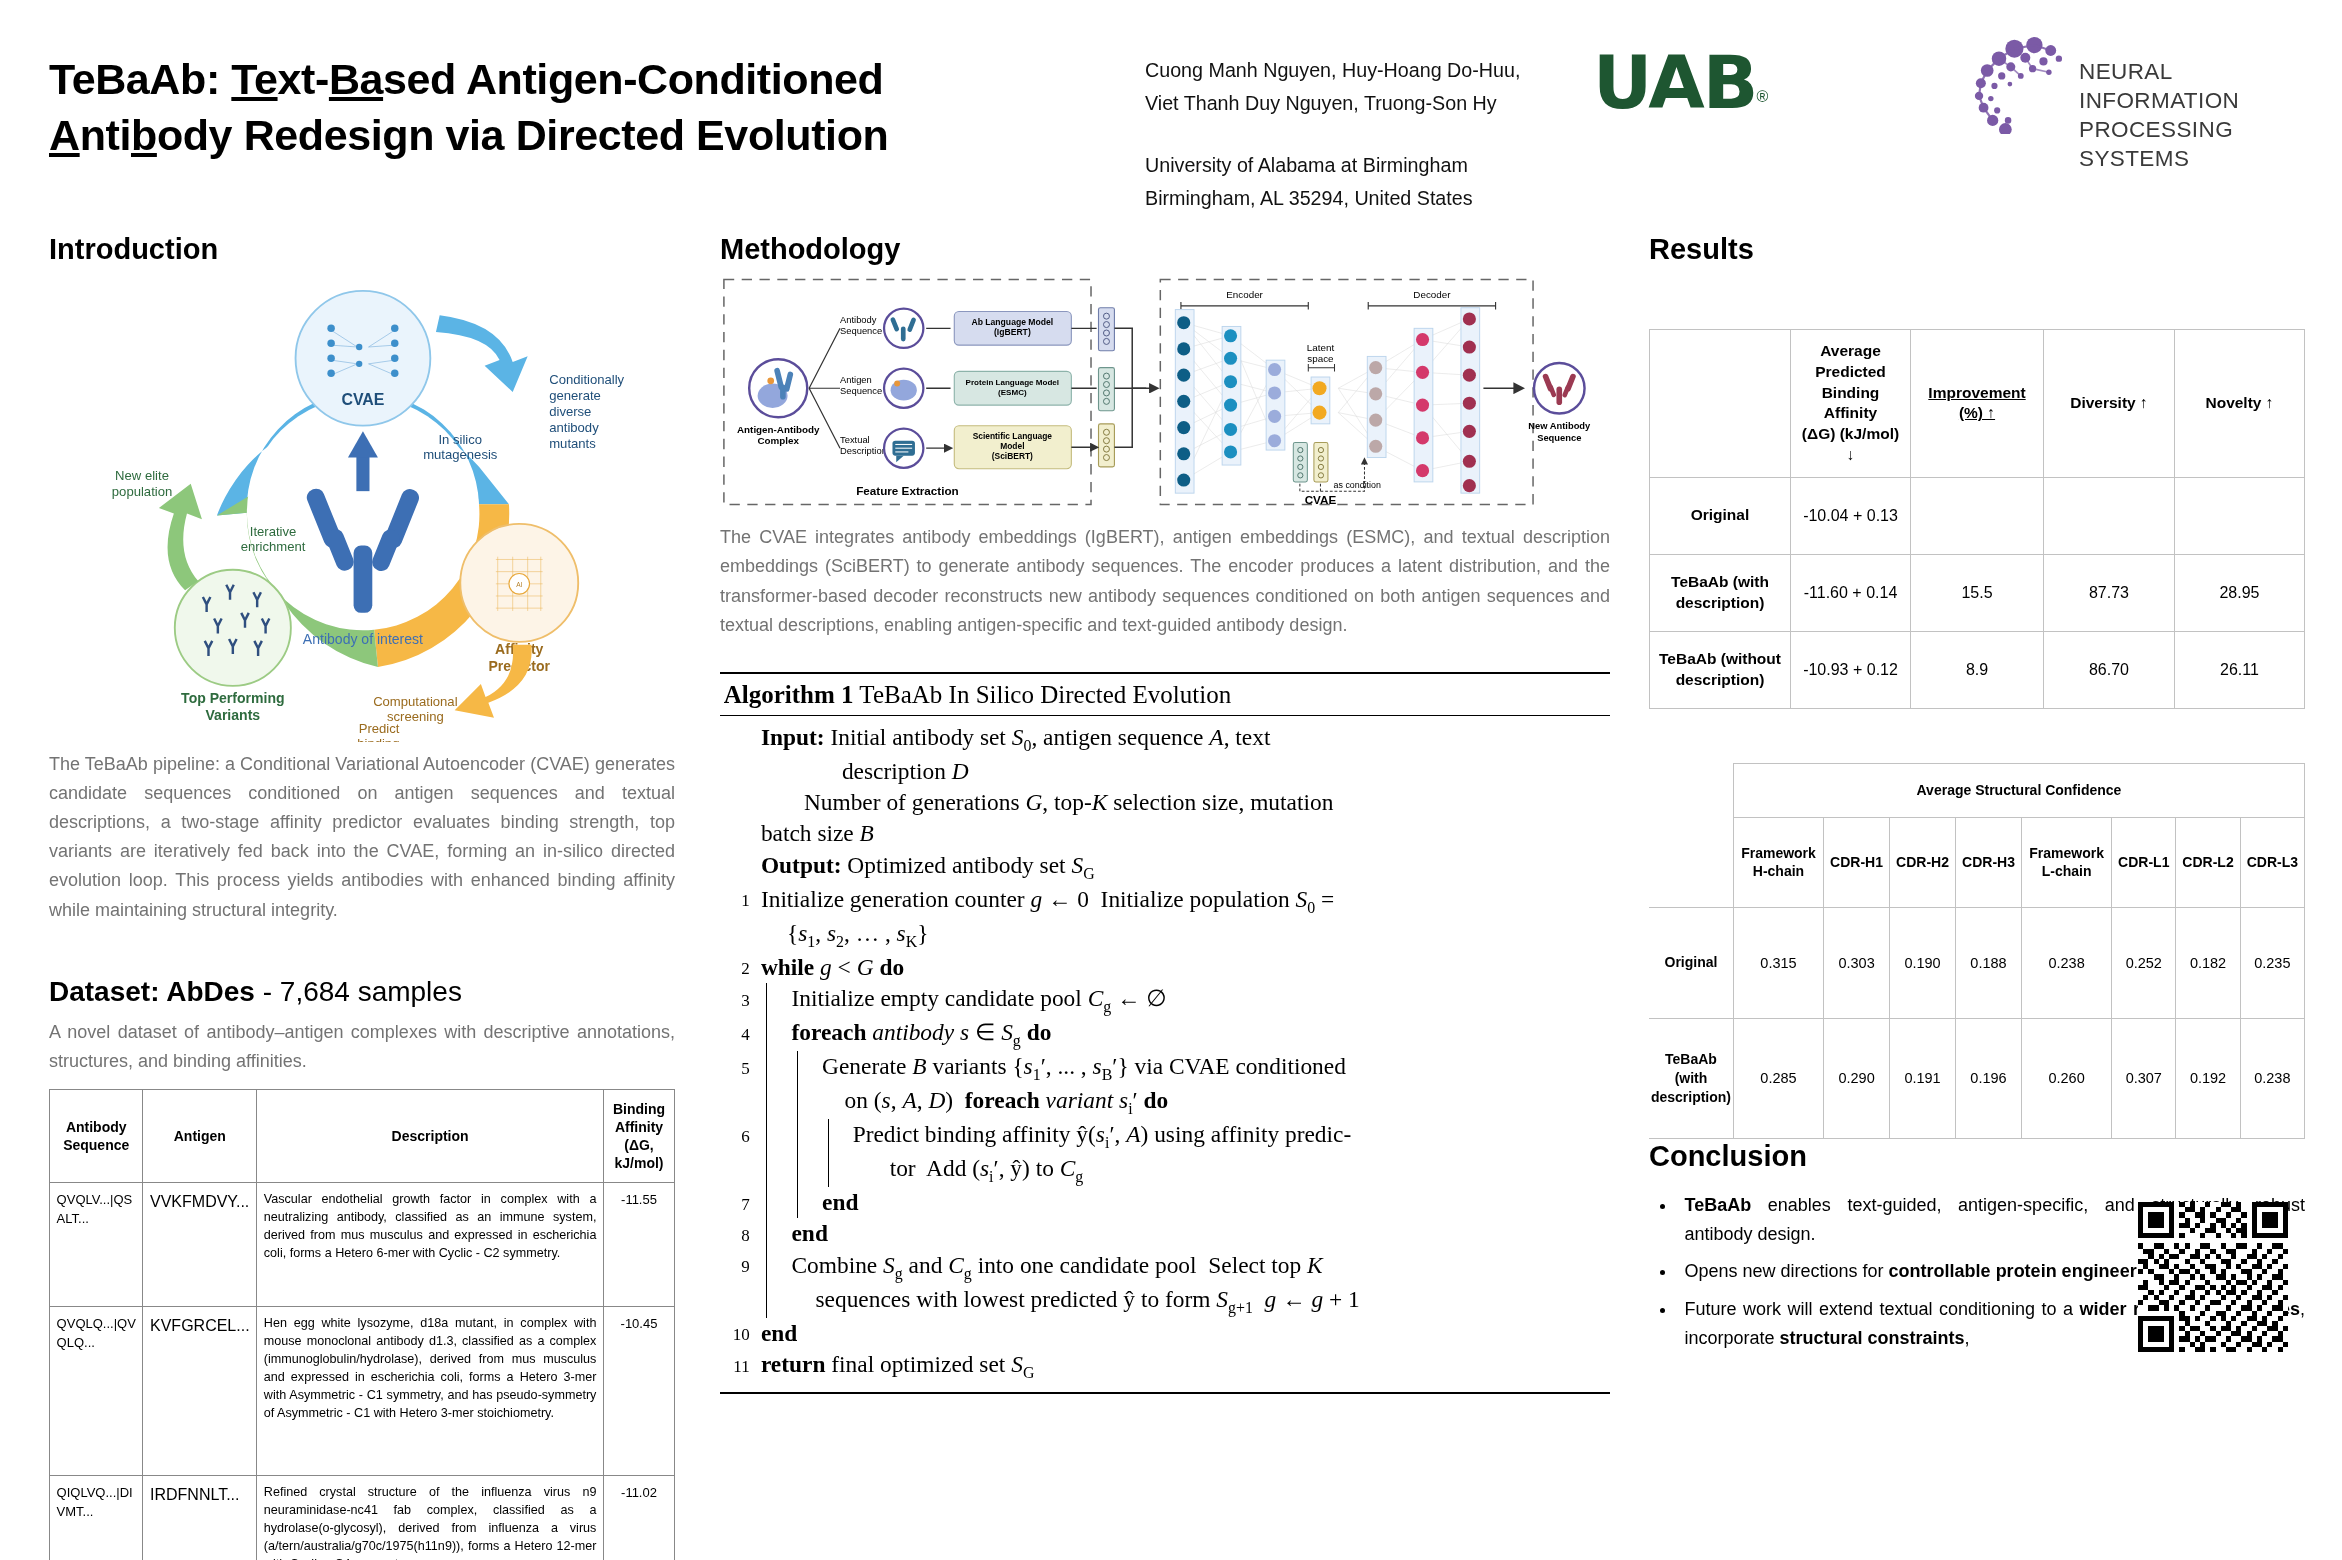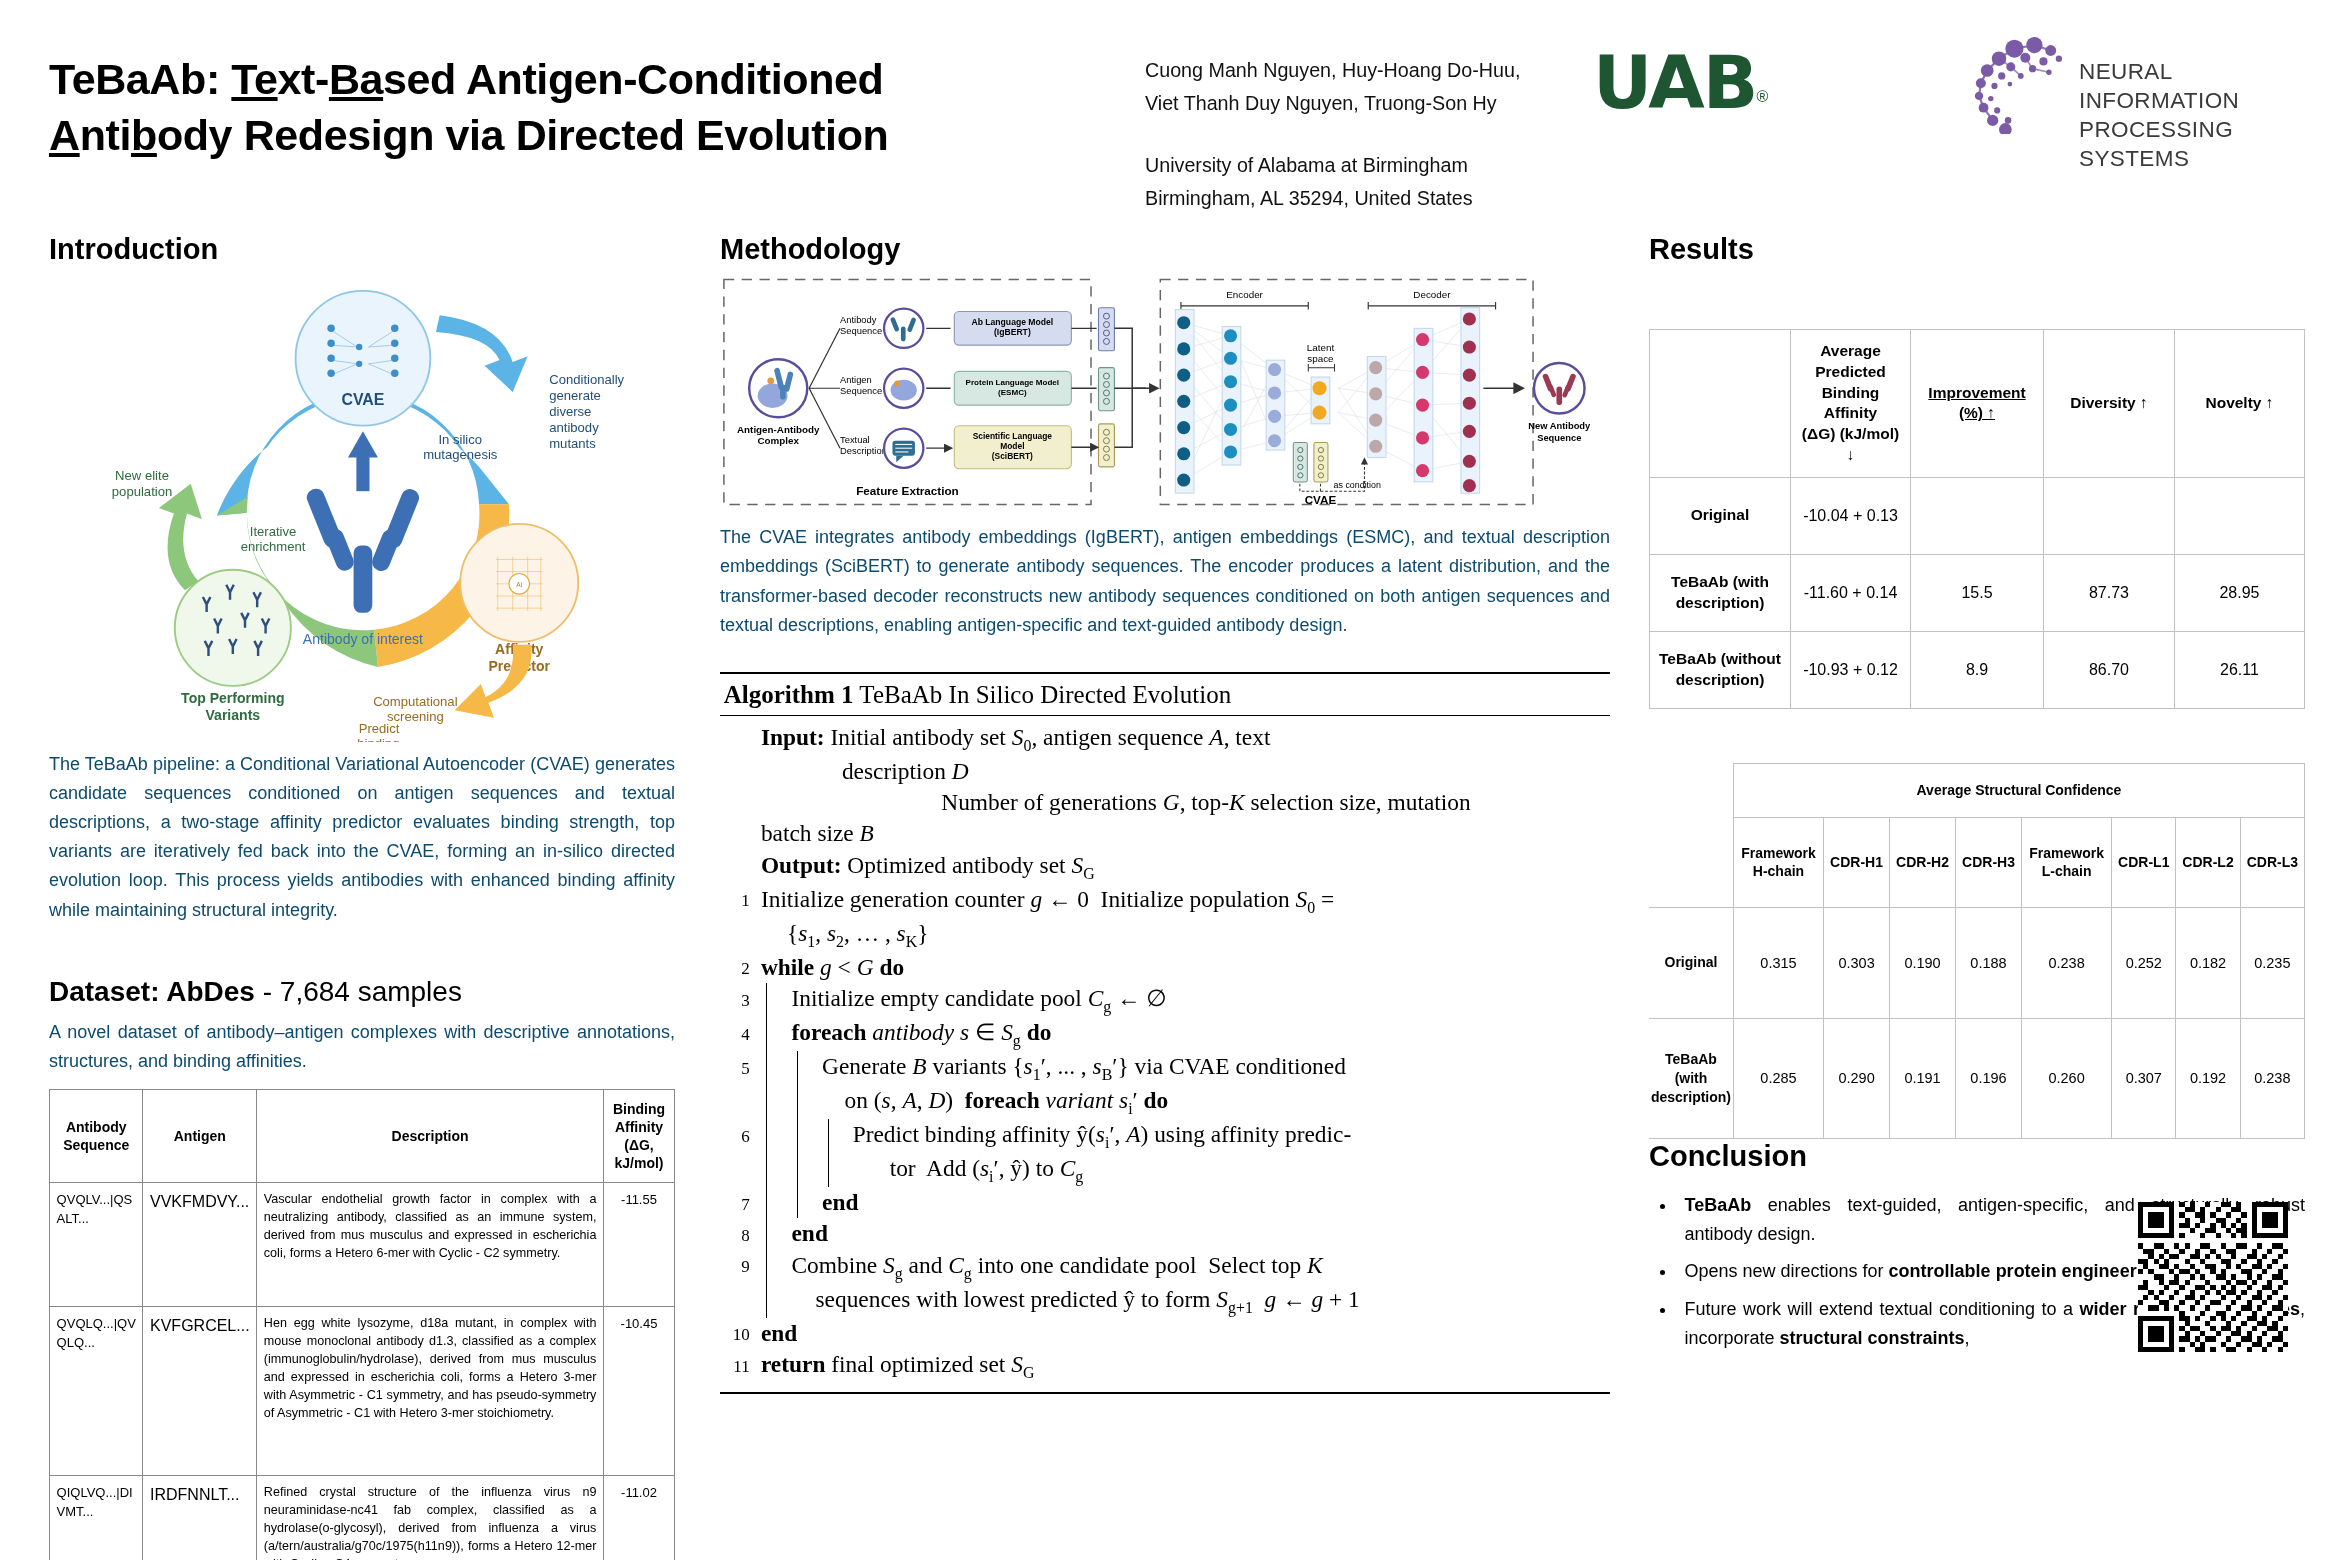--- a/index.html
+++ b/index.html
@@ -45,21 +45,21 @@
   
   .col { position:absolute; top:232px; }
   .col-left  { left:49px;   width:626px; }
   .col-mid   { left:720px;  width:890px; }
   .col-right { left:1649px; width:656px; }
 
   h2.section {
     font-size:29px; font-weight:bold; margin:0 0 7.5px 0; line-height:1.2;
   }
   .body-text {
-    font-size:18px; line-height:1.62; text-align:justify; color:#0c4a6e;
+    font-size:18px; line-height:1.62; text-align:justify; color:#737373;
   }
 
   
   .intro-fig { position:relative; width:572px; height:468px; margin:5.6px auto 0 auto; }
   .intro-fig svg { display:block; }
 
   
   .ds-title { font-size:28px; margin:0 0 9.4px 0; line-height:1.25; }
   .ds-title b { font-weight:bold; }
   .ds-title span.light { font-weight:normal; }
@@ -567,21 +567,21 @@
         <span>TeBaAb In Silico Directed Evolution</span>
       </div>
       <div class="algo-body">
 
         <div class="algo-row">
           <div class="algo-num"></div>
           <div class="algo-txt">
             <b>Input:</b>
             <span>Initial antibody set <i>S</i><span class="sub">0</span>, antigen sequence <i>A</i>, text</span>
             <div style="padding-left:81px;">description <i>D</i></div>
-            <div style="padding-left:43px;text-align:center;">Number of generations <i>G</i>, top-<i>K</i> selection size, mutation</div>
+            <div style="padding-left:43px;">Number of generations <i>G</i>, top-<i>K</i> selection size, mutation</div>
             <div>batch size <i>B</i></div>
           </div>
         </div>
 
         <div class="algo-row">
           <div class="algo-num"></div>
           <div class="algo-txt">
             <b>Output:</b>
             Optimized antibody set <i>S</i><span class="sub">G</span>
           </div>

